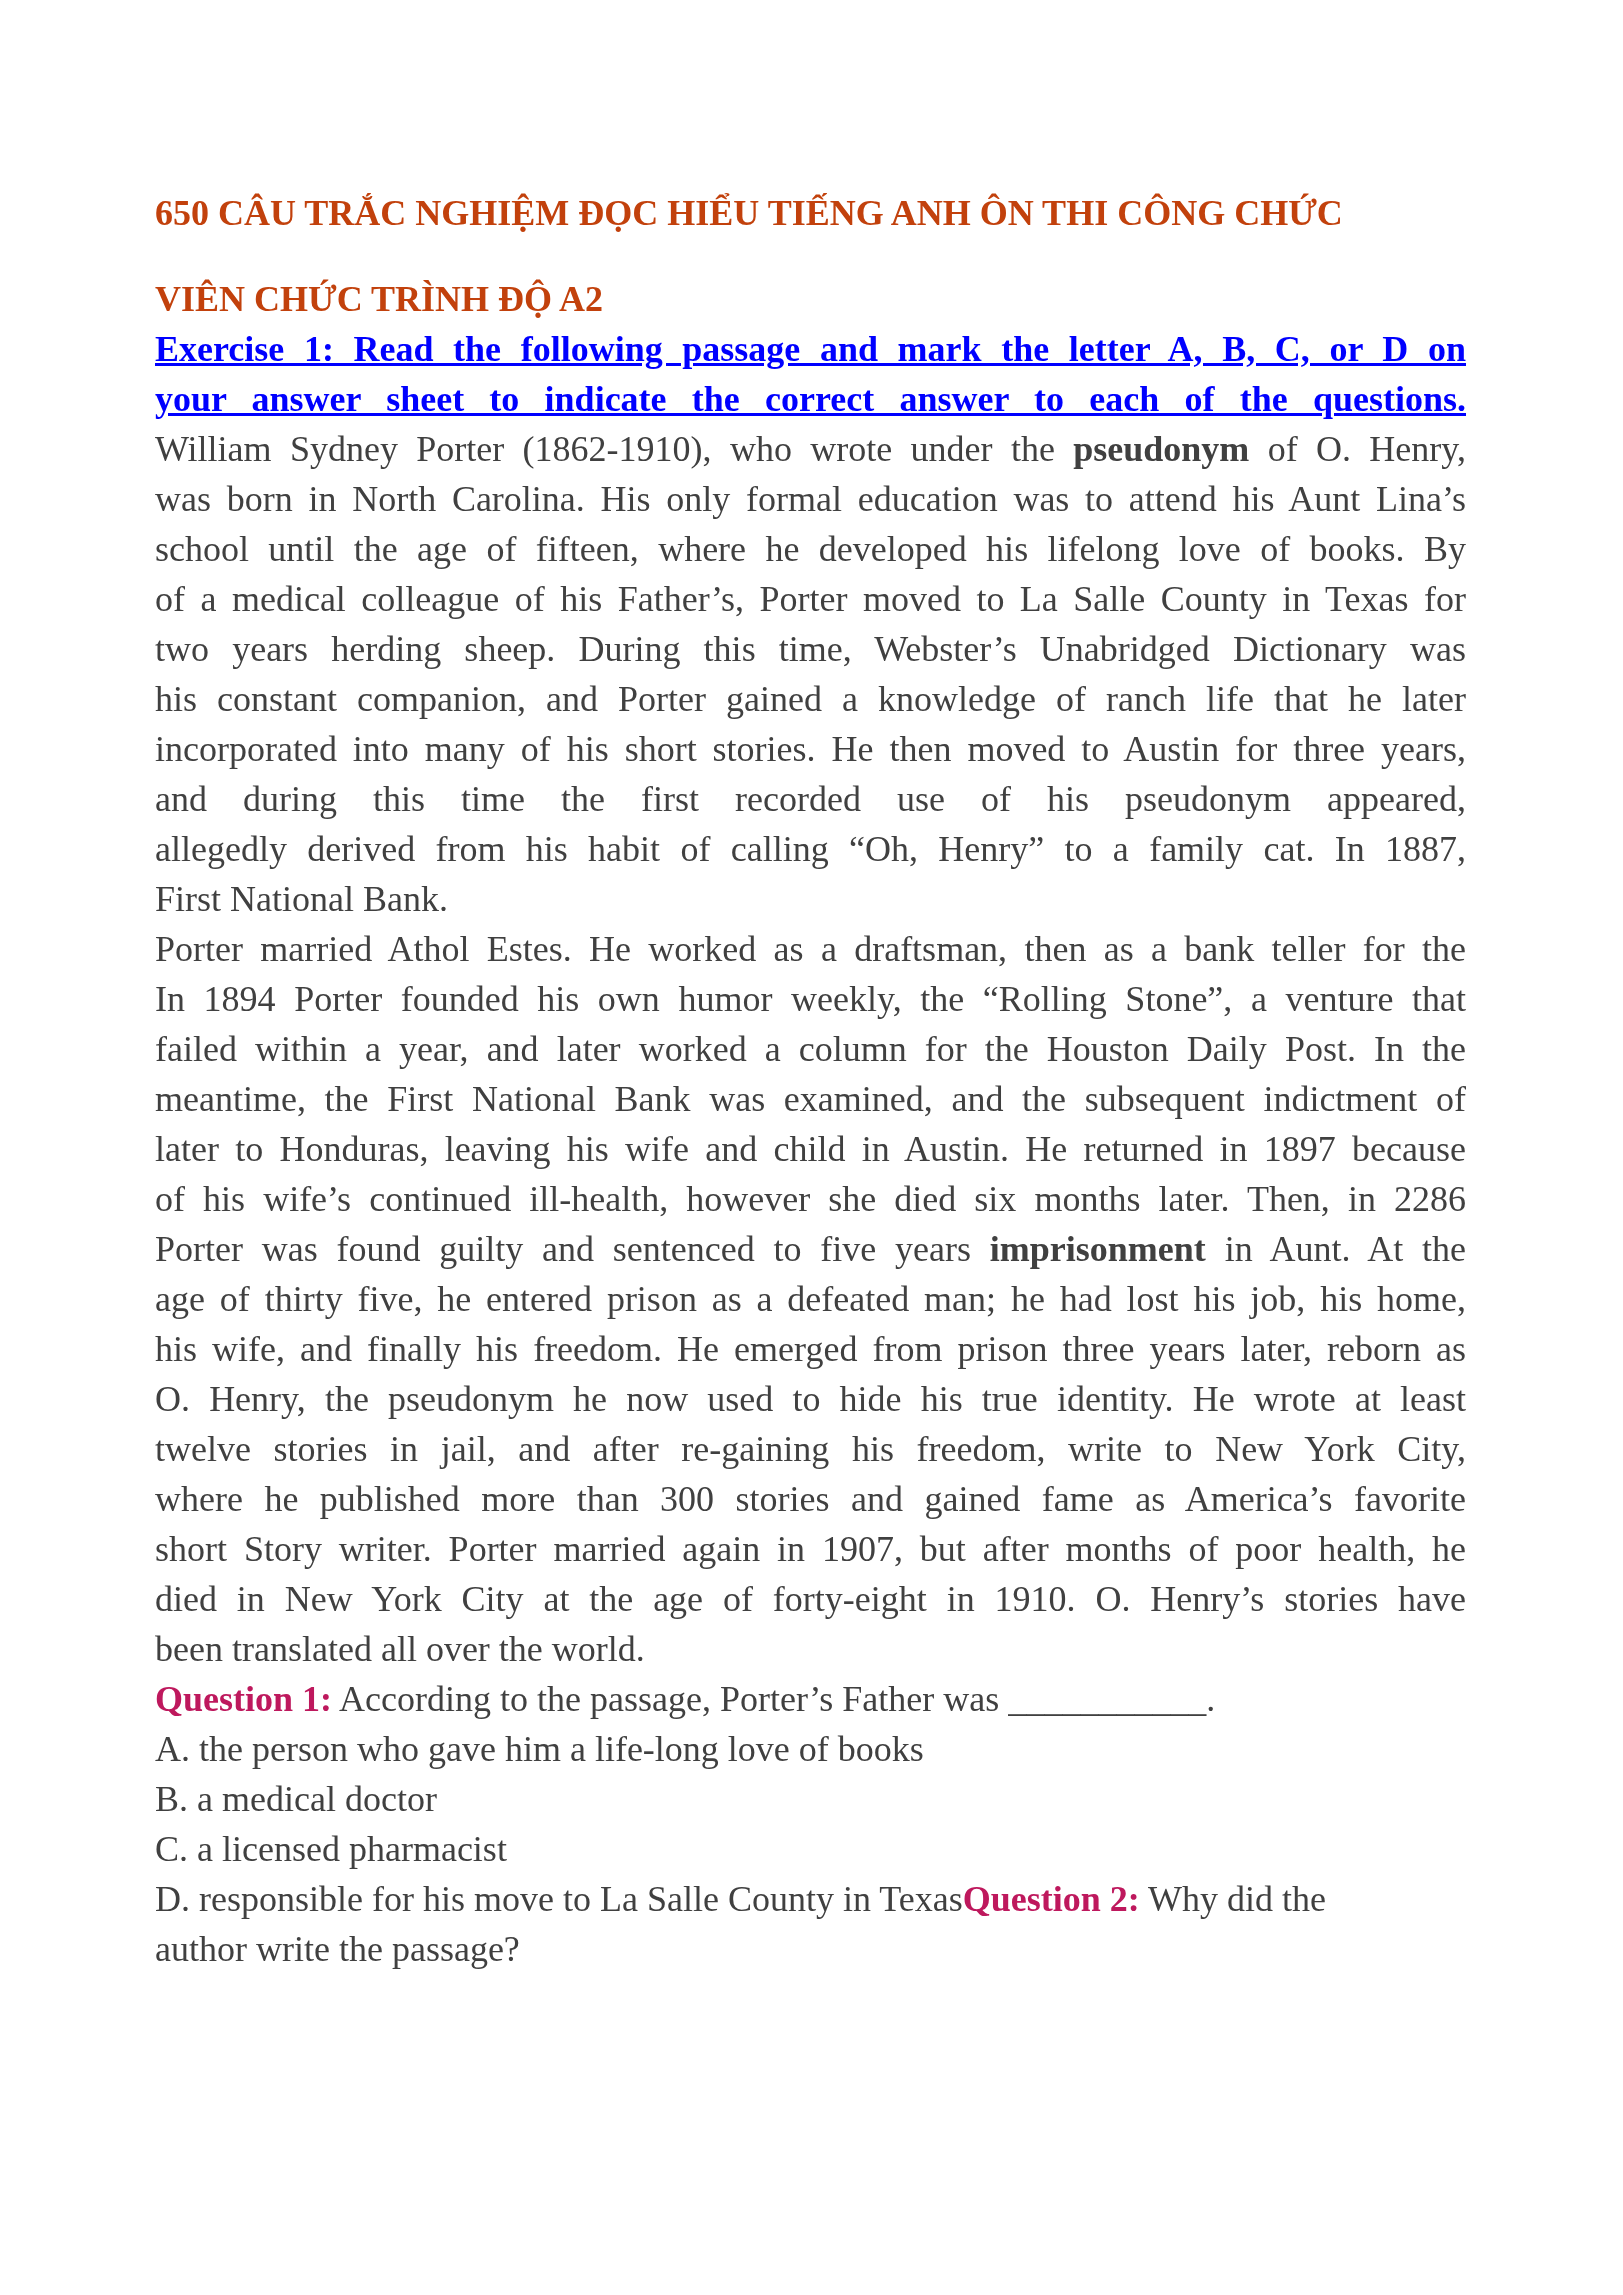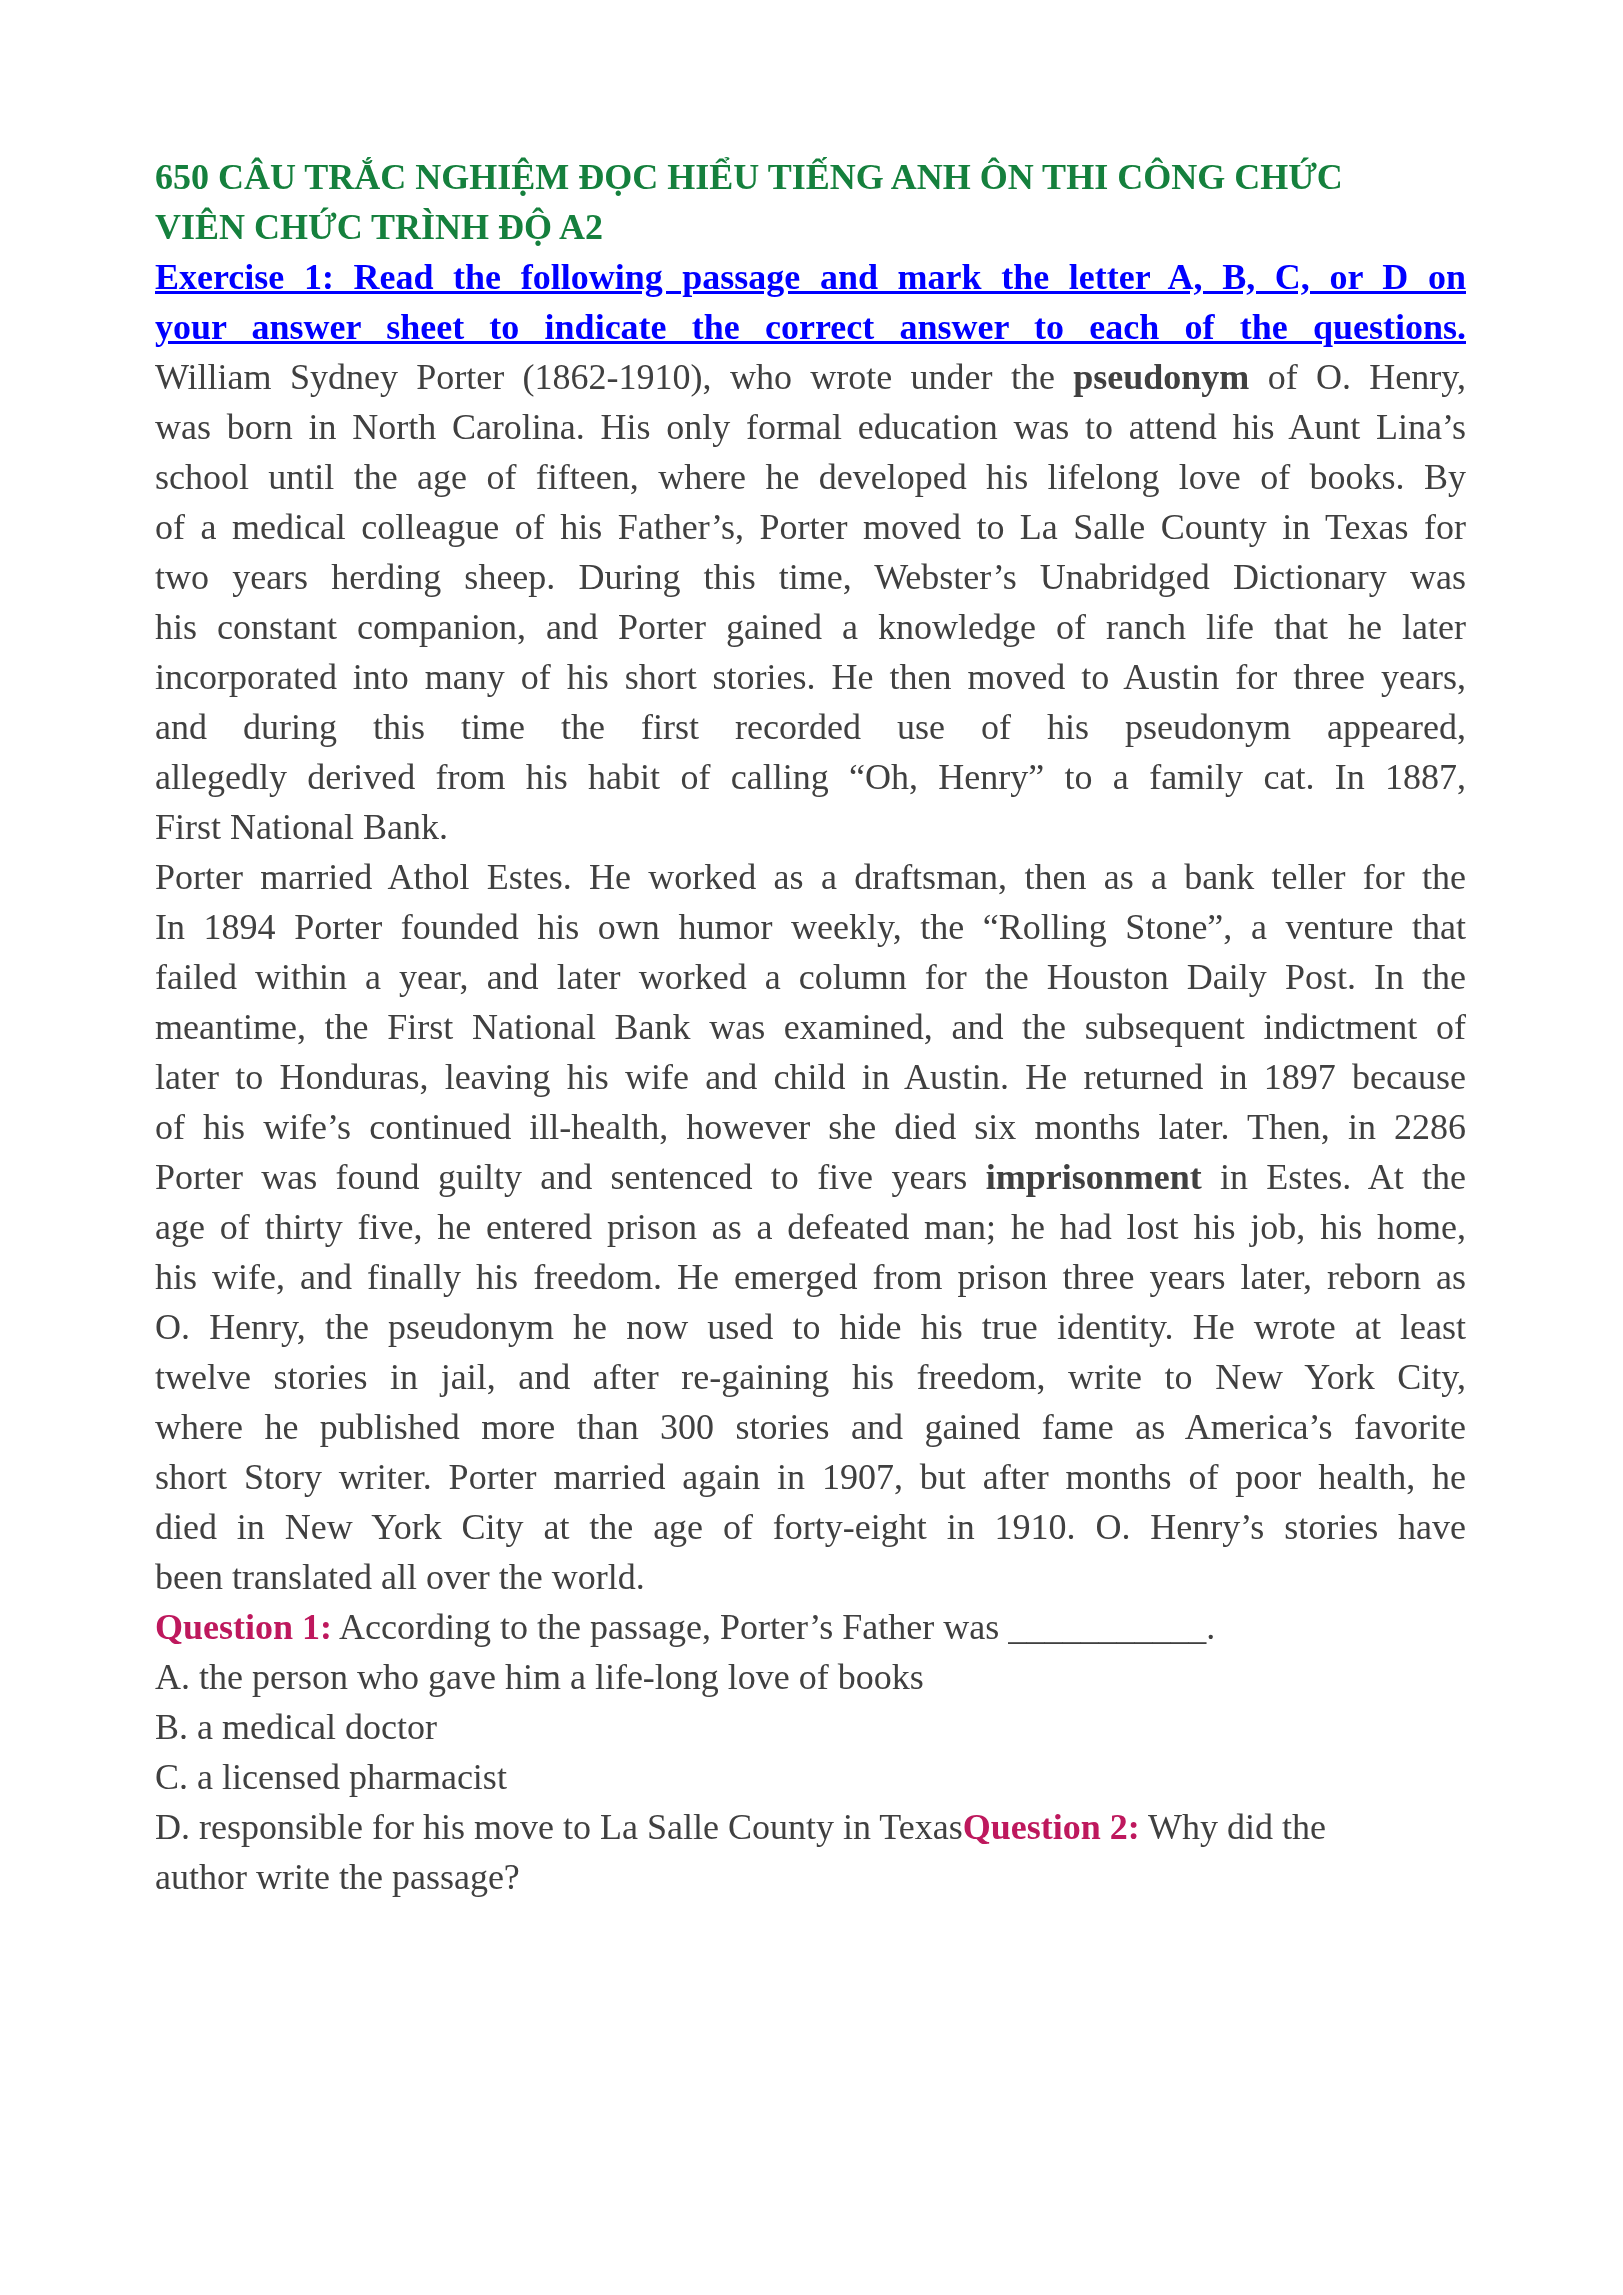--- a/index.html
+++ b/index.html
@@ -4,21 +4,21 @@
 <style>
   html, body { margin: 0; padding: 0; background: #ffffff; }
   body { width: 1623px; height: 2295px; position: relative; overflow: hidden; }
   .page {
     position: absolute; left: 155px; top: 152px; width: 1311px;
     font-family: "Liberation Serif", "DejaVu Serif", serif;
     font-size: 36px; line-height: 50px; color: #404040;
   }
   .line { display: block; white-space: nowrap; height: 50px; overflow: visible; }
   .line.j { text-align: justify; text-align-last: justify; white-space: normal; }
-  .title { color: #15803d; font-weight: bold; }
+  .title { color: #c2410c; font-weight: bold; margin-top: 36px; }
   .exercise { color: #0000ff; font-weight: bold; text-decoration: underline; }
   .b { font-weight: bold; }
   .q-label { color: #be185d; font-weight: bold; }
 </style>
 </head>
 <body>
 
 <div class="page">
 
   <div>
@@ -44,21 +44,21 @@
     <span class="line">First National Bank.</span>
     <span class="line j">Porter married Athol Estes. He worked as a draftsman, then as a bank teller for the</span>
   </div>
 
   <div>
     <span class="line j">In 1894 Porter founded his own humor weekly, the “Rolling Stone”, a venture that</span>
     <span class="line j">failed within a year, and later worked a column for the Houston Daily Post. In the</span>
     <span class="line j">meantime, the First National Bank was examined, and the subsequent indictment of</span>
     <span class="line j">later to Honduras, leaving his wife and child in Austin. He returned in 1897 because</span>
     <span class="line j">of his wife’s continued ill-health, however she died six months later. Then, in 2286</span>
-    <span class="line j"><span>Porter was found guilty and sentenced to five years </span><span class="b">imprisonment</span><span> in Estes. At the</span></span>
+    <span class="line j"><span>Porter was found guilty and sentenced to five years </span><span class="b">imprisonment</span><span> in Aunt. At the</span></span>
     <span class="line j">age of thirty five, he entered prison as a defeated man; he had lost his job, his home,</span>
     <span class="line j">his wife, and finally his freedom. He emerged from prison three years later, reborn as</span>
     <span class="line j">O. Henry, the pseudonym he now used to hide his true identity. He wrote at least</span>
     <span class="line j">twelve stories in jail, and after re-gaining his freedom, write to New York City,</span>
     <span class="line j">where he published more than 300 stories and gained fame as America’s favorite</span>
     <span class="line j">short Story writer. Porter married again in 1907, but after months of poor health, he</span>
     <span class="line j">died in New York City at the age of forty-eight in 1910. O. Henry’s stories have</span>
     <span class="line">been translated all over the world.</span>
   </div>
 

